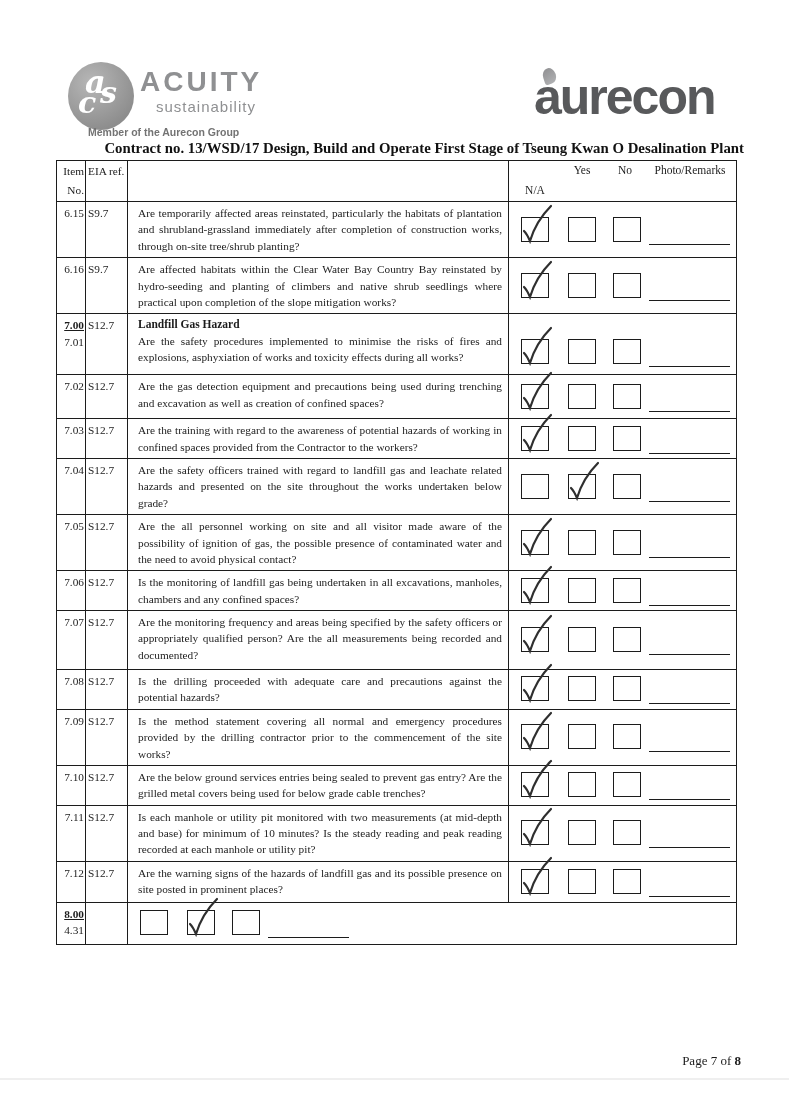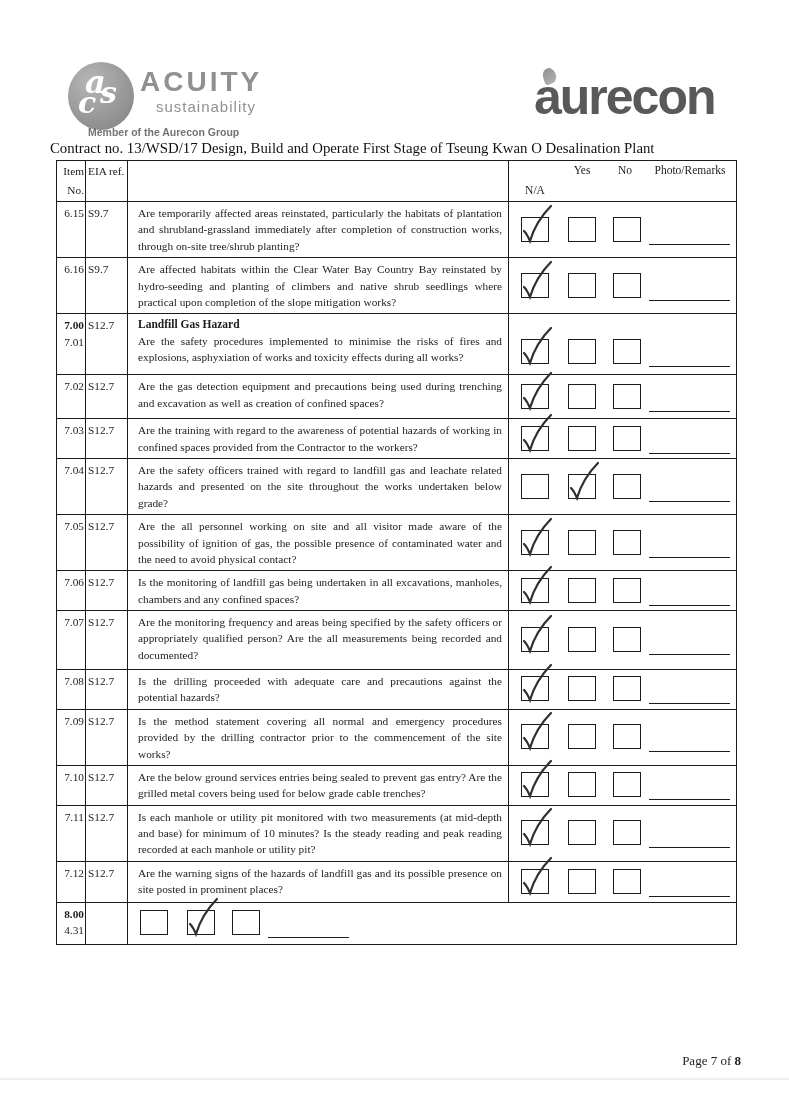--- a/index.html
+++ b/index.html
@@ -45,22 +45,22 @@
     background:linear-gradient(160deg,#8f8f91,#b3b4b6);
     border-radius:60% 60% 60% 20%;transform:rotate(-18deg);
   }
   .aurecon-word{
     position:absolute;left:16px;top:8px;font-family:Liberation Sans, sans-serif;
     font-size:50px;font-weight:bold;letter-spacing:-2px;color:var(--aurecon);line-height:1;
   }
 
   
   .doc-title{
-    position:absolute;left:50px;top:140px;width:694px;text-align:left;
-    font-weight:normal;font-size:14.8px;white-space:nowrap;color:#111;
+    position:absolute;left:50px;top:140px;width:694px;text-align:right;
+    font-weight:bold;font-size:14.8px;white-space:nowrap;color:#111;
   }
 
   
   .ck-table{
     position:absolute;left:56px;top:160px;width:681px;
     border:1.8px solid var(--ink);background:#fff;
   }
   .trow{display:flex;position:relative;}
   .rows .trow{border-top:1.6px solid var(--ink);}
   .c{border-right:1.4px solid var(--ink);}
@@ -75,21 +75,21 @@
   .thead .c-eia{font-size:11.3px;padding-top:2px;}
   .hdr-labels .hl{position:absolute;top:3px;font-size:11.5px;text-align:center;}
   .hl-na{left:8px;width:36px;margin-top:20px;}
   .hl-yes{left:55px;width:36px;}
   .hl-no{left:98px;width:36px;}
   .hl-photo{left:136px;width:90px;}
 
   .q-text{font-size:11.3px;line-height:1.45;text-align:justify;padding:3px 6px 3px 10px;}
   .section-title{font-weight:bold;font-size:11.5px;line-height:1.45;padding:2px 6px 0 10px;}
   .has-section .q-text{padding-top:0;}
-  .has-section .item-a{font-weight:bold;}
+  .has-section .item-a{font-weight:bold;text-decoration:underline;}
 
   
   .rows .trow:nth-child(1){min-height:53px;}
   .rows .trow:nth-child(2){min-height:53px;}
   .rows .trow:nth-child(3){min-height:61px;}
   .rows .trow:nth-child(4){min-height:44px;}
   .rows .trow:nth-child(5){min-height:32px;}
   .rows .trow:nth-child(6){min-height:34px;}
   .rows .trow:nth-child(7){min-height:54px;}
   .rows .trow:nth-child(8){min-height:37px;}

